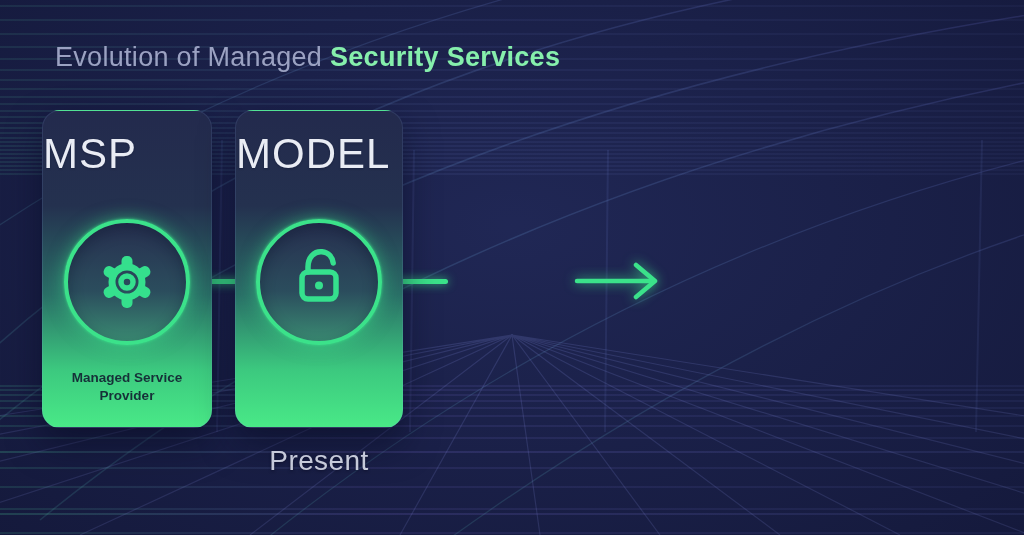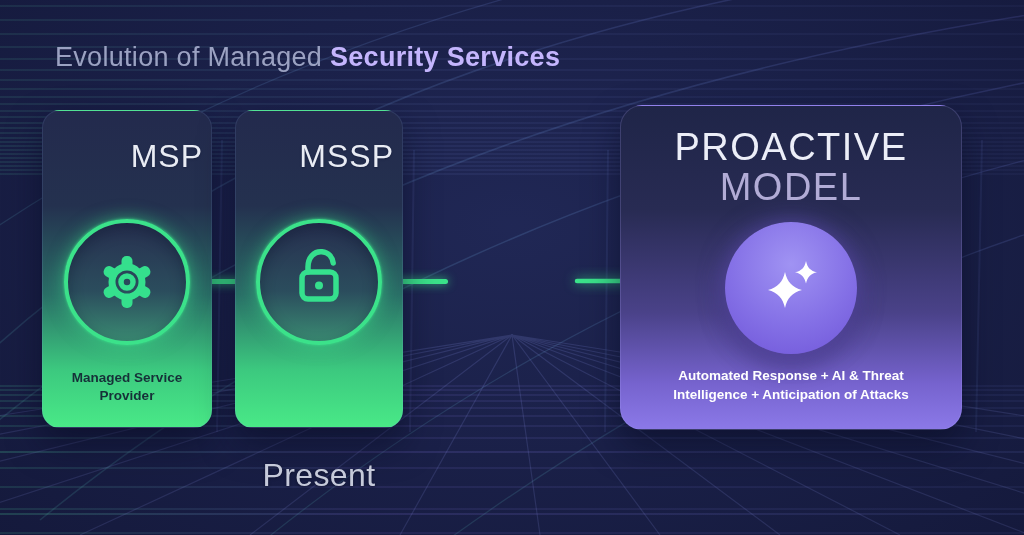--- a/index.html
+++ b/index.html
@@ -12,32 +12,32 @@
     content:"";position:absolute;inset:0;pointer-events:none;
     background:radial-gradient(ellipse at 50% 42%, rgba(60,72,140,0.18) 0%, rgba(8,10,30,0.30) 100%);
   }
   svg.bg{position:absolute;inset:0;}
 
   .title{
     position:absolute;left:42px;top:42px;margin:0;z-index:5;
     font-size:27px;font-weight:400;letter-spacing:.3px;white-space:nowrap;
   }
   .title .muted{color:#9ba2c2;margin-left:13px;}
-  .title .strong{color:#c4b5fd;font-weight:600;}
+  .title .strong{color:#86efac;font-weight:600;}
 
   .card{
     position:absolute;top:110px;height:318px;border-radius:18px;z-index:4;
     background:linear-gradient(180deg,#232a4d 0%,#24314f 30%,#2a6f67 58%,#3cc97f 82%,#49e987 100%);
     border:1px solid rgba(150,185,255,0.12);
     box-shadow:0 16px 34px rgba(8,11,34,0.55);
     box-sizing:border-box;
   }
   .card-title{
-    margin:8px;padding-top:19px;text-align:right;
-    font-size:32px;font-weight:500;letter-spacing:1px;color:#e9ecf4;
+    margin:0;padding-top:19px;text-align:left;
+    font-size:42px;font-weight:500;letter-spacing:1px;color:#e9ecf4;
     text-shadow:0 1px 2px rgba(10,15,40,.35);
   }
   .ring{
     position:absolute;left:50%;top:108px;transform:translateX(-50%);
     width:118px;height:118px;border-radius:50%;
     border:4px solid #3be28a;
     background:linear-gradient(180deg,#273050 0%,#2b4d5d 58%,#3a8a72 100%);
     box-shadow:0 0 18px rgba(59,226,138,0.55), 0 0 3px rgba(59,226,138,0.9), inset 0 6px 14px rgba(10,16,40,0.35);
     display:flex;align-items:center;justify-content:center;
   }
@@ -70,22 +70,22 @@
   }
 
   .connector{
     position:absolute;top:279px;height:4.5px;background:#3be28a;border-radius:3px;z-index:3;
     box-shadow:0 0 10px rgba(59,226,138,0.85);
   }
   .arrow-svg{position:absolute;left:574px;top:259px;z-index:3;
     filter:drop-shadow(0 0 6px rgba(59,226,138,0.8));}
 
   .axis-label{
-    position:absolute;top:457px;transform:translateX(-50%);z-index:5;
-    font-size:32px;font-weight:400;color:#c6cada;letter-spacing:.4px;
+    position:absolute;top:445px;transform:translateX(-50%);z-index:5;
+    font-size:28px;font-weight:400;color:#c6cada;letter-spacing:.4px;
     text-shadow:0 1px 3px rgba(8,10,30,.6);
   }
   .label-present{left:319px;}
   .label-future{left:800px;}
 
   .icon-svg{display:block;}
 </style>
 </head>
 <body>
 
@@ -141,41 +141,31 @@
           <rect x="-5.5" y="-26" width="11" height="14" rx="5" transform="rotate(300)"></rect>
         </g>
         <circle r="15" fill="none" stroke="#35e08d" stroke-width="7"></circle>
         <circle r="6" fill="none" stroke="#35e08d" stroke-width="5.5"></circle>
       </svg>
     </div>
     <p class="card-sub">Managed Service Provider</p>
   </div>
 
   <div class="card" style="left:235px;width:168px;">
-    <h2 class="card-title">MSSP</h2>
+    <h2 class="card-title">MODEL</h2>
     <div class="ring">
       <svg class="icon-svg" width="76" height="76" viewBox="-38 -38 76 76">
         <rect x="-17" y="-10" width="34" height="27" rx="6" fill="none" stroke="#35e08d" stroke-width="5.5"></rect>
         <circle cx="0" cy="3.5" r="4" fill="#35e08d"></circle>
         <path d="M -11,-10 L -11,-15 C -11,-25 -4.5,-31 3,-30.2 C 9.5,-29.5 13.5,-24.8 14.2,-19" fill="none" stroke="#35e08d" stroke-width="5.5" stroke-linecap="round"></path>
       </svg>
     </div>
   </div>
 
 
-  <div class="card-proactive">
-    <h2 class="pro-title"><span class="line1">PROACTIVE</span><span class="line2">MODEL</span></h2>
-    <div class="pro-circle">
-      <svg class="icon-svg" width="86" height="86" viewBox="-43 -43 86 86">
-        <path fill="#ffffff" d="M -6,-16 C -3.8,-5.8 1.4,-0.6 11,2 C 1.4,4.6 -3.8,9.8 -6,20 C -8.2,9.8 -13.4,4.6 -23,2 C -13.4,-0.6 -8.2,-5.8 -6,-16 Z"></path>
-        <path fill="#ffffff" d="M 15,-27 C 16.4,-20.3 19.6,-17.1 26,-15.7 C 19.6,-14.3 16.4,-11.1 15,-4.4 C 13.6,-11.1 10.4,-14.3 4,-15.7 C 10.4,-17.1 13.6,-20.3 15,-27 Z"></path>
-      </svg>
-    </div>
-    <p class="pro-sub">Automated Response + AI &amp; Threat Intelligence + Anticipation of Attacks</p>
-  </div>
 
   <div class="connector" style="left:189px;width:67px;"></div>
   <div class="connector" style="left:382px;width:66px;"></div>
   <svg class="arrow-svg" width="92" height="44" viewBox="0 0 92 44">
     <path d="M 3,22 H 79" stroke="#3be28a" stroke-width="4.5" stroke-linecap="round" fill="none"></path>
     <path d="M 62,6 L 81,22 L 62,38" stroke="#3be28a" stroke-width="4.5" stroke-linecap="round" stroke-linejoin="round" fill="none"></path>
   </svg>
 
   <div class="axis-label label-present">Present</div>
 

